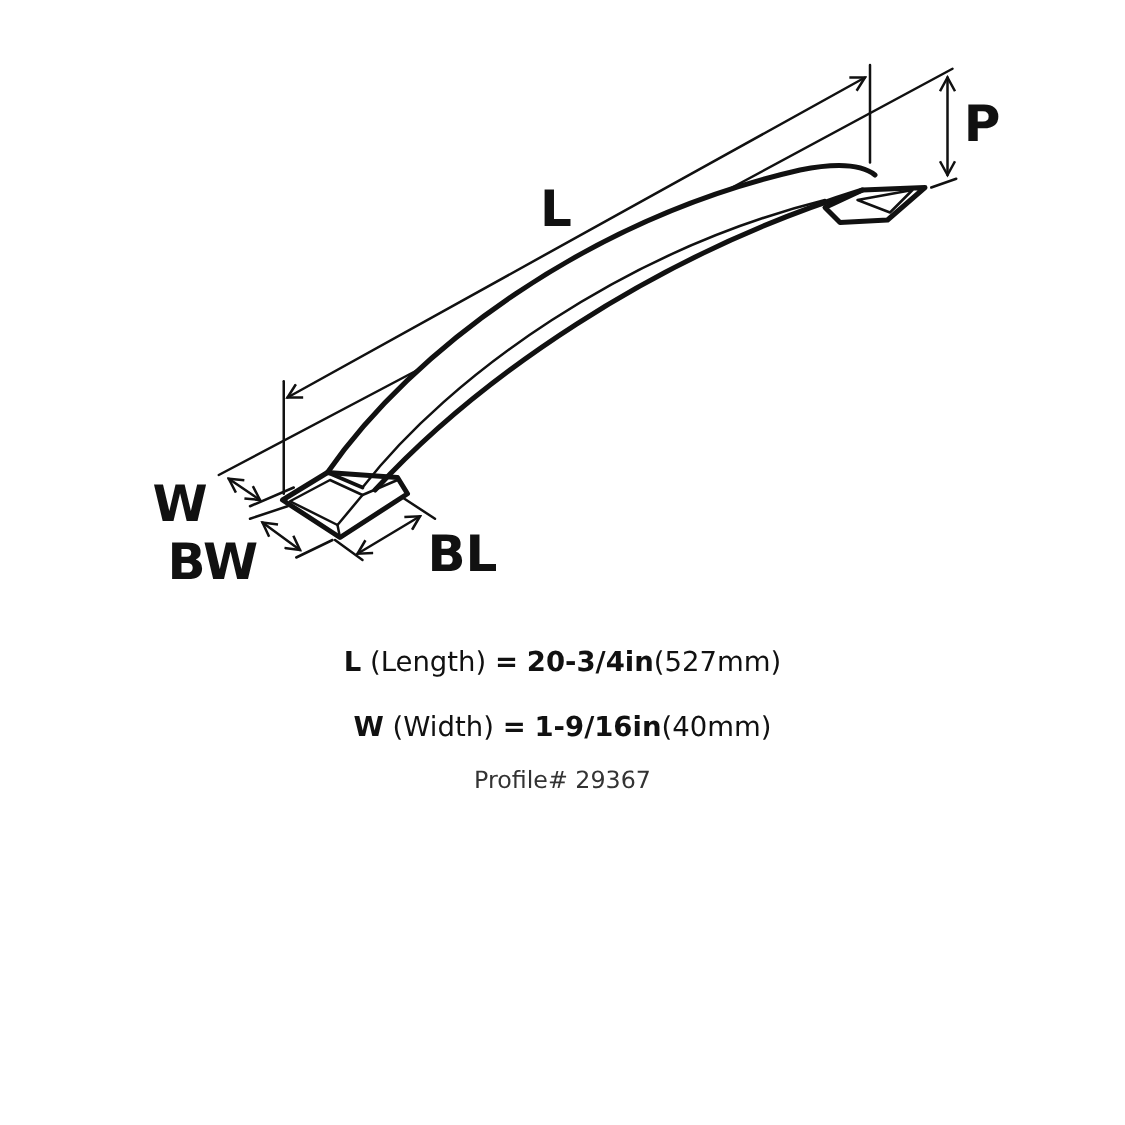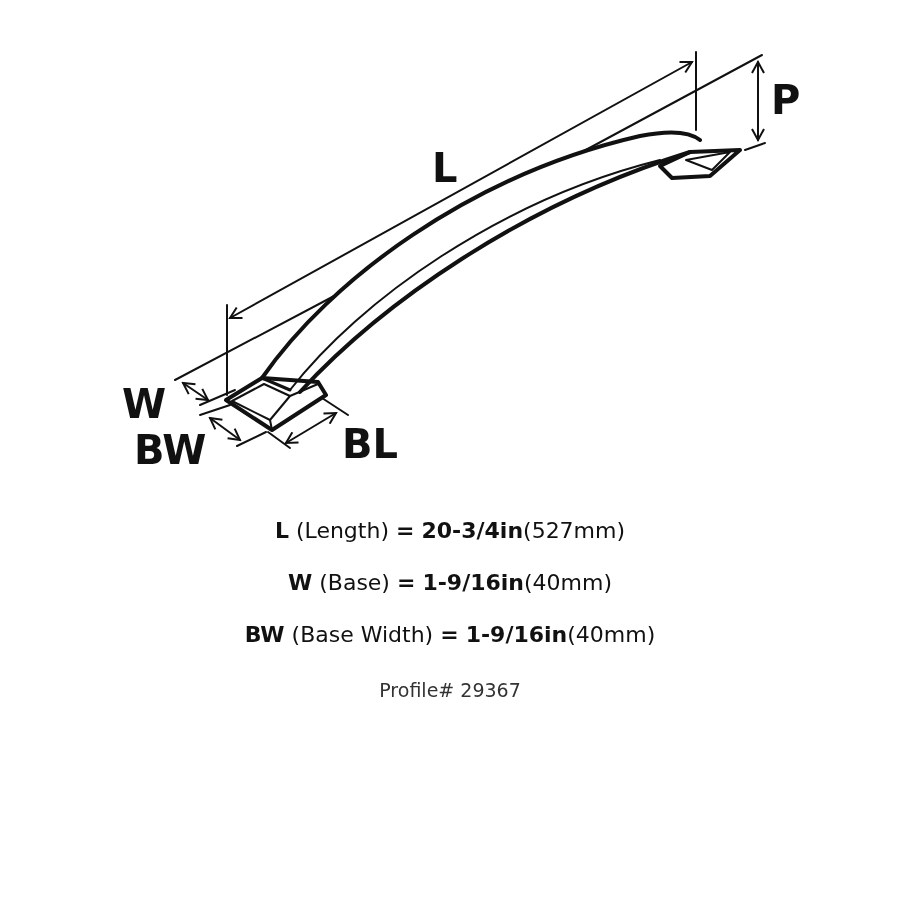--- a/index.html
+++ b/index.html
@@ -3,21 +3,21 @@
 <meta charset="utf-8">
 <style>
   html, body { margin:0; padding:0; background:#ffffff; }
   body { width:900px; height:900px; position:relative; overflow:hidden; font-family:"Liberation Sans", sans-serif; color:#111; }
   #drawing { position:absolute; left:0; top:0; width:900px; height:500px; }
   .dim-label { position:absolute; font-family:"DejaVu Sans", sans-serif; font-size:40px; font-weight:bold; color:#111; line-height:1; }
   #specs { position:absolute; left:0; top:505px; width:900px; text-align:center; }
   .spec-row { font-family:"DejaVu Sans", sans-serif; font-size:22px; line-height:52px; white-space:nowrap; color:#111; }
   .spec-row .code, .spec-row .inch { font-weight:bold; }
   .spec-row .name, .spec-row .mm { font-weight:normal; }
-  .profile { font-family:"DejaVu Sans", sans-serif; font-size:19px; color:#333; margin-top:18px; }
+  .profile { font-family:"DejaVu Sans", sans-serif; font-size:19px; color:#333; margin-top:4px; }
 </style>
 </head>
 <body>
 
 <div id="drawing">
   <svg width="900" height="500" viewBox="0 0 900 500">
     <defs>
       <marker id="ah" markerWidth="14" markerHeight="14" refX="12" refY="7" orient="auto-start-reverse" markerUnits="userSpaceOnUse">
         <path d="M1,1 L12,7 L1,13" fill="none" stroke="#111" stroke-width="2"></path>
       </marker>
@@ -70,24 +70,18 @@
 
 <div id="specs">
   <div class="spec-row">
     <span class="code">L</span>
     <span class="name">(Length)</span>
     <b>=</b>
     <span class="inch">20-3/4in</span><span class="mm">(527mm)</span>
   </div>
   <div class="spec-row">
     <span class="code">W</span>
-    <span class="name">(Base)</span>
-    <b>=</b>
-    <span class="inch">1-9/16in</span><span class="mm">(40mm)</span>
-  </div>
-  <div class="spec-row">
-    <span class="code">BW</span>
-    <span class="name">(Base Width)</span>
+    <span class="name">(Width)</span>
     <b>=</b>
     <span class="inch">1-9/16in</span><span class="mm">(40mm)</span>
   </div>
   <div class="profile">Profile# 29367</div>
 </div>
 
 </body></html>

